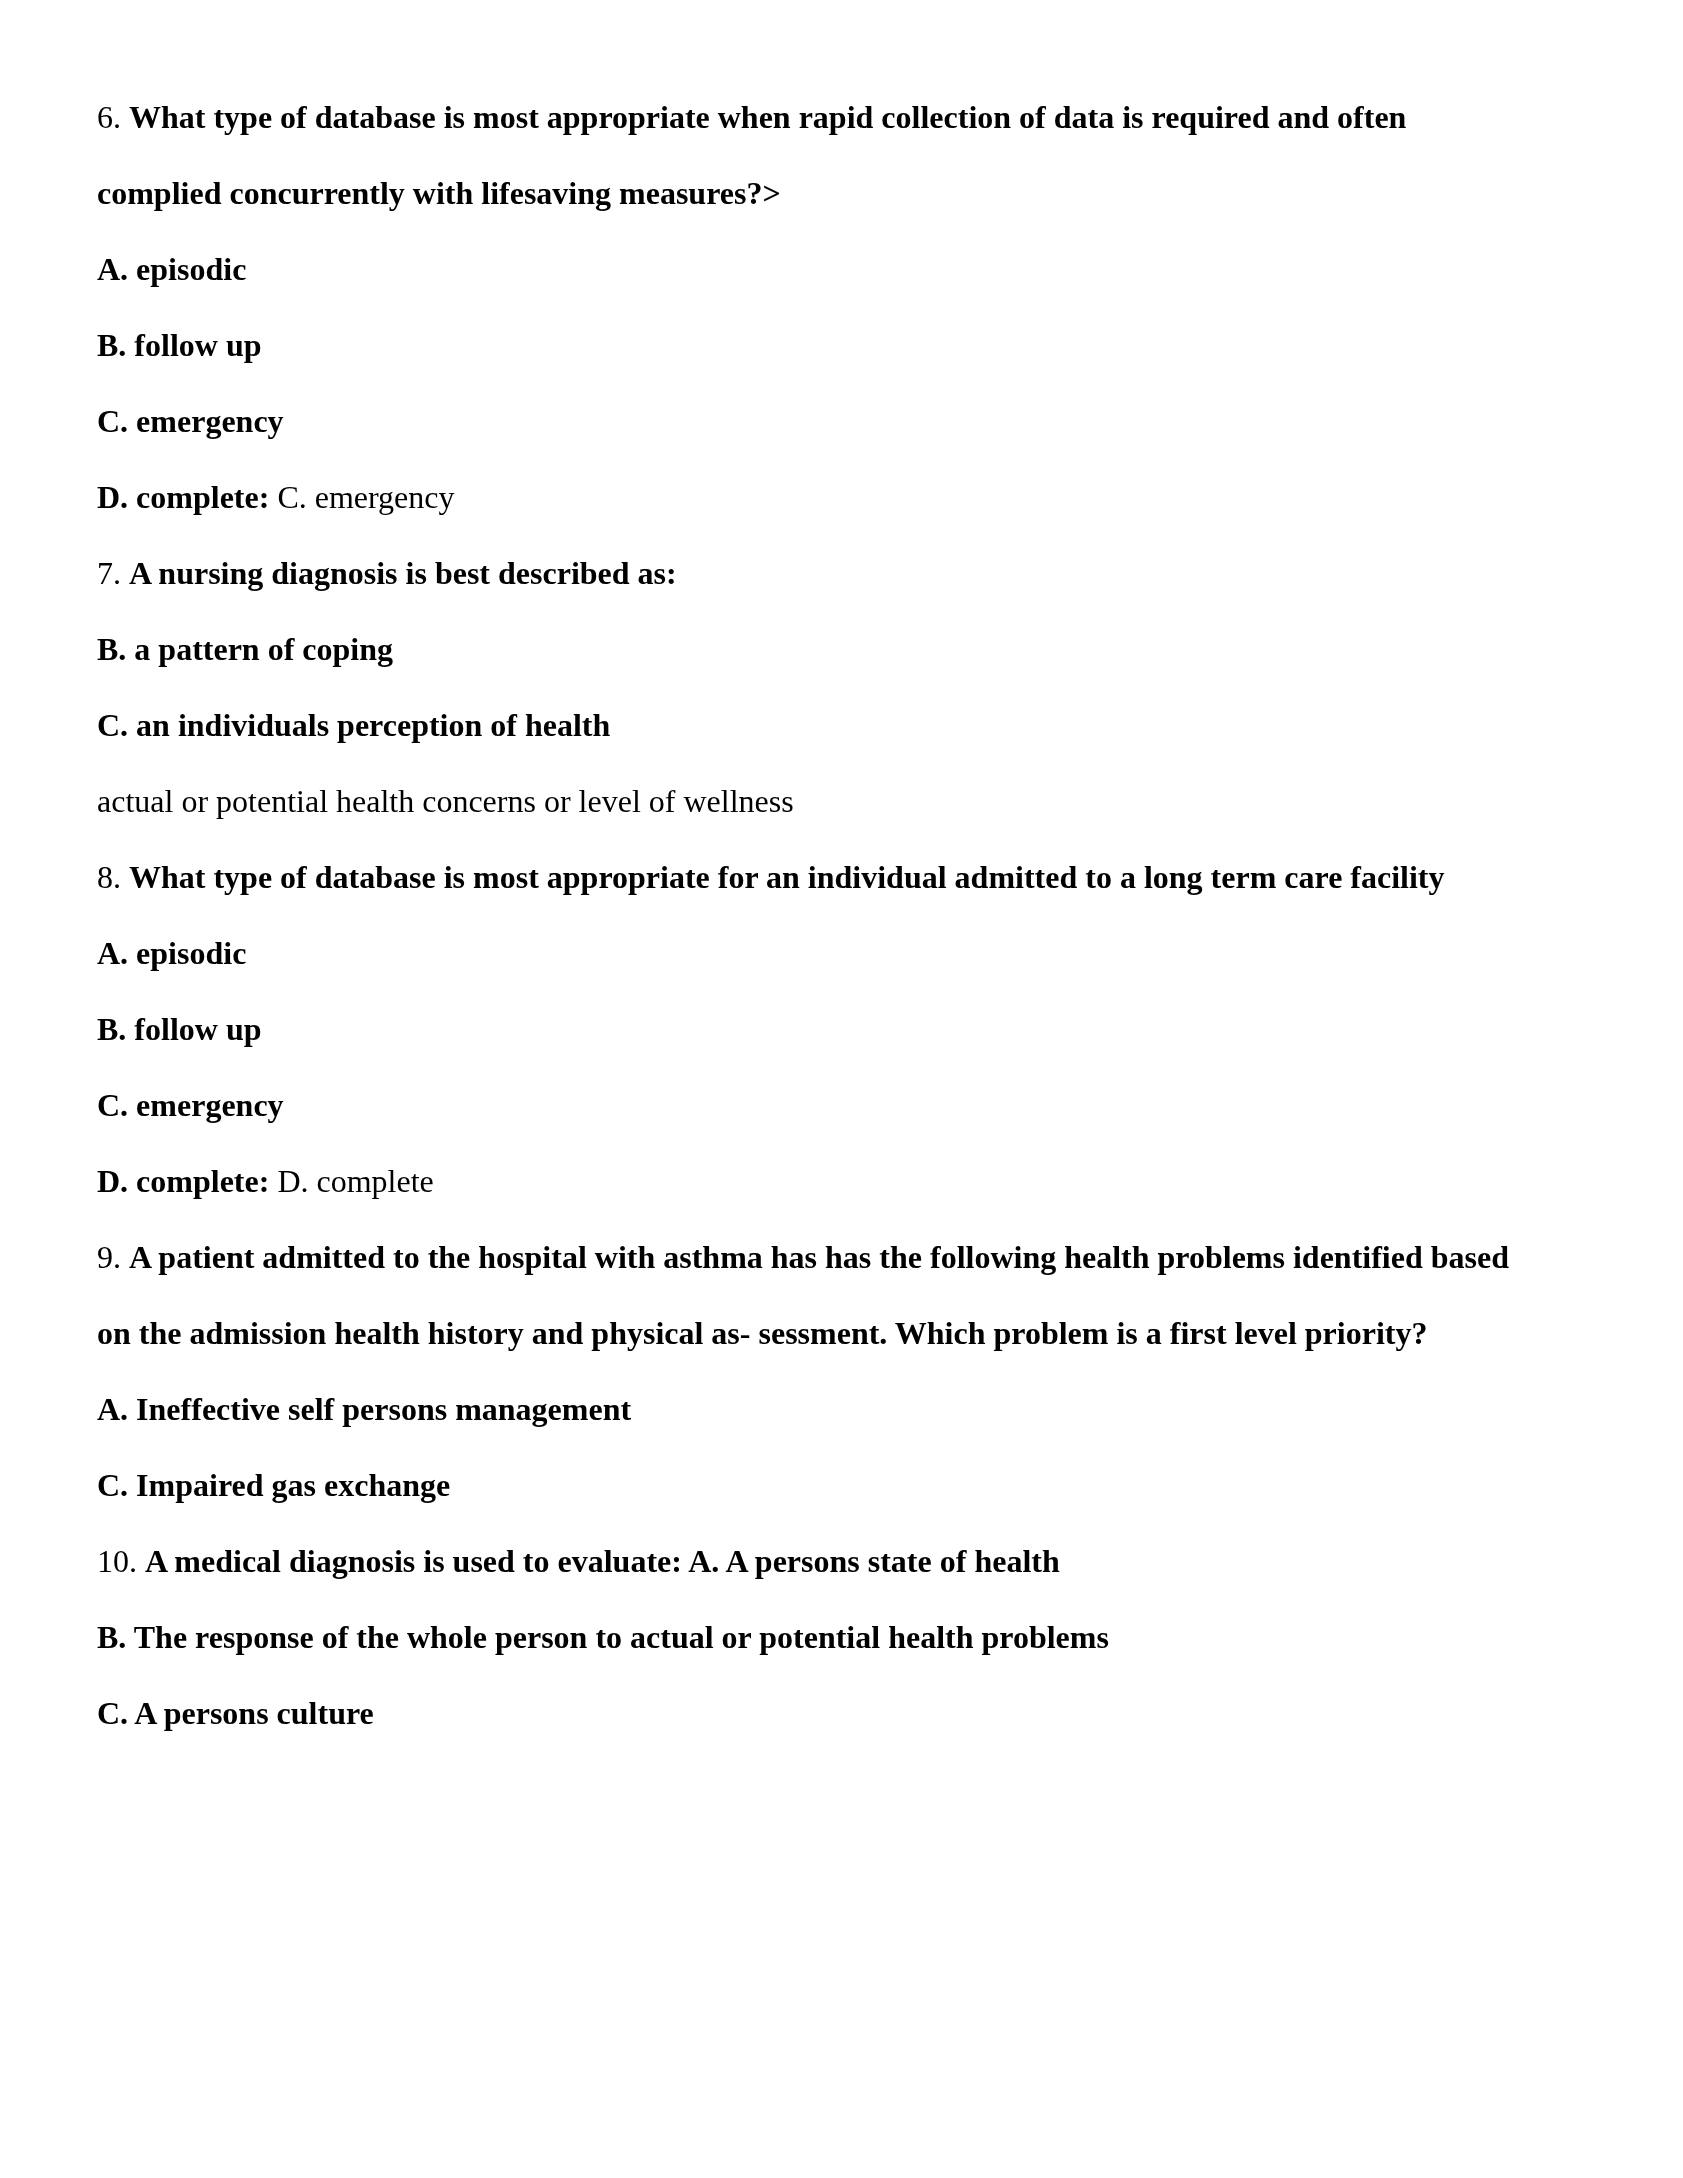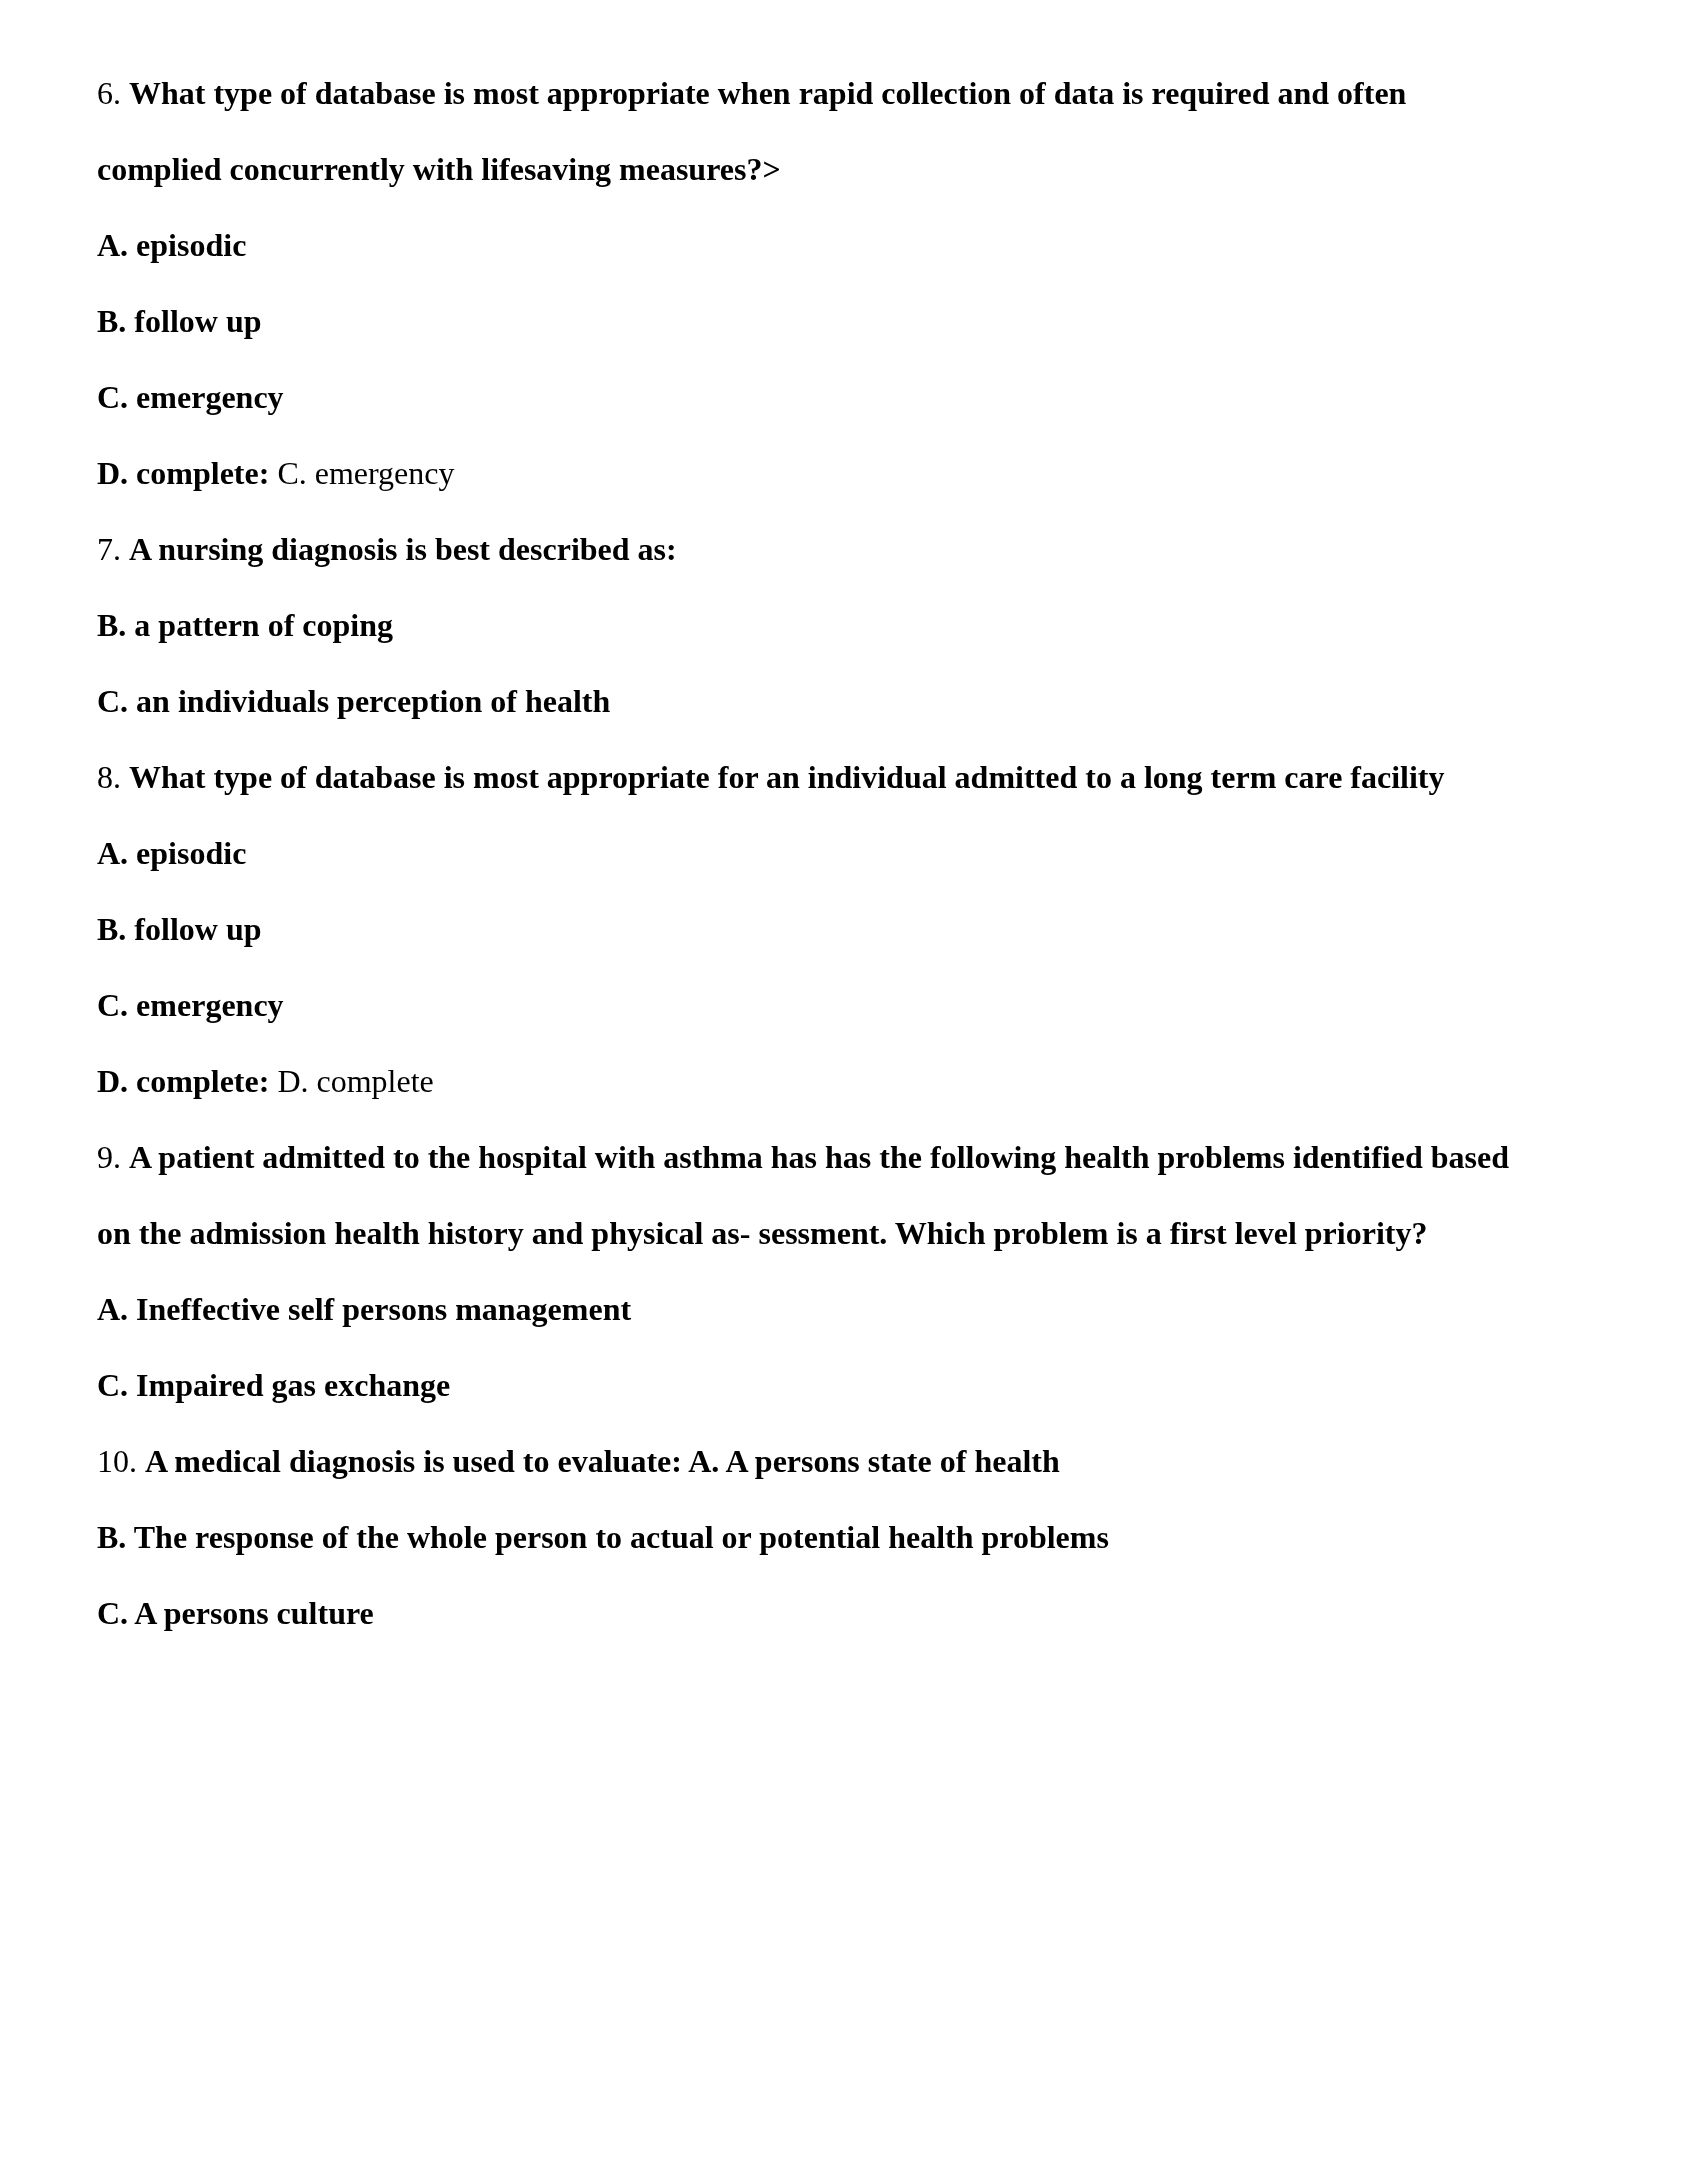--- a/index.html
+++ b/index.html
@@ -10,21 +10,21 @@
   body {
     width: 1683px;
     height: 2178px;
     overflow: hidden;
   }
   .page {
     position: relative;
     width: 1683px;
     height: 2178px;
     box-sizing: border-box;
-    padding: 55px 59px 0 97px;
+    padding: 79px 59px 0 97px;
     background: #ffffff;
     font-family: "Liberation Serif", "DejaVu Serif", serif;
     font-size: 32px;
     color: #000000;
   }
   .line {
     height: 76px;
     line-height: 76px;
     white-space: nowrap;
   }
@@ -38,20 +38,21 @@
   <div id="lines">
       <div class="line"><span class="seg">6. </span><span class="seg bold">What type of database is most appropriate when rapid collection of data is required and often</span></div>
       <div class="line"><span class="seg bold">complied concurrently with lifesaving measures?&gt;</span></div>
       <div class="line"><span class="seg bold">A. episodic</span></div>
       <div class="line"><span class="seg bold">B. follow up</span></div>
       <div class="line"><span class="seg bold">C. emergency</span></div>
       <div class="line"><span class="seg bold">D. complete: </span><span class="seg">C. emergency</span></div>
       <div class="line"><span class="seg">7. </span><span class="seg bold">A nursing diagnosis is best described as:</span></div>
       <div class="line"><span class="seg bold">B. a pattern of coping</span></div>
       <div class="line"><span class="seg bold">C. an individuals perception of health</span></div>
+      <div class="line"><span class="seg">actual or potential health concerns or level of wellness</span></div>
       <div class="line"><span class="seg">8. </span><span class="seg bold">What type of database is most appropriate for an individual admitted to a long term care facility</span></div>
       <div class="line"><span class="seg bold">A. episodic</span></div>
       <div class="line"><span class="seg bold">B. follow up</span></div>
       <div class="line"><span class="seg bold">C. emergency</span></div>
       <div class="line"><span class="seg bold">D. complete: </span><span class="seg">D. complete</span></div>
       <div class="line"><span class="seg">9. </span><span class="seg bold">A patient admitted to the hospital with asthma has has the following health problems identified based</span></div>
       <div class="line"><span class="seg bold">on the admission health history and physical as- sessment. Which problem is a first level priority?</span></div>
       <div class="line"><span class="seg bold">A. Ineffective self persons management</span></div>
       <div class="line"><span class="seg bold">C. Impaired gas exchange</span></div>
       <div class="line"><span class="seg">10. </span><span class="seg bold">A medical diagnosis is used to evaluate: A. A persons state of health</span></div>

